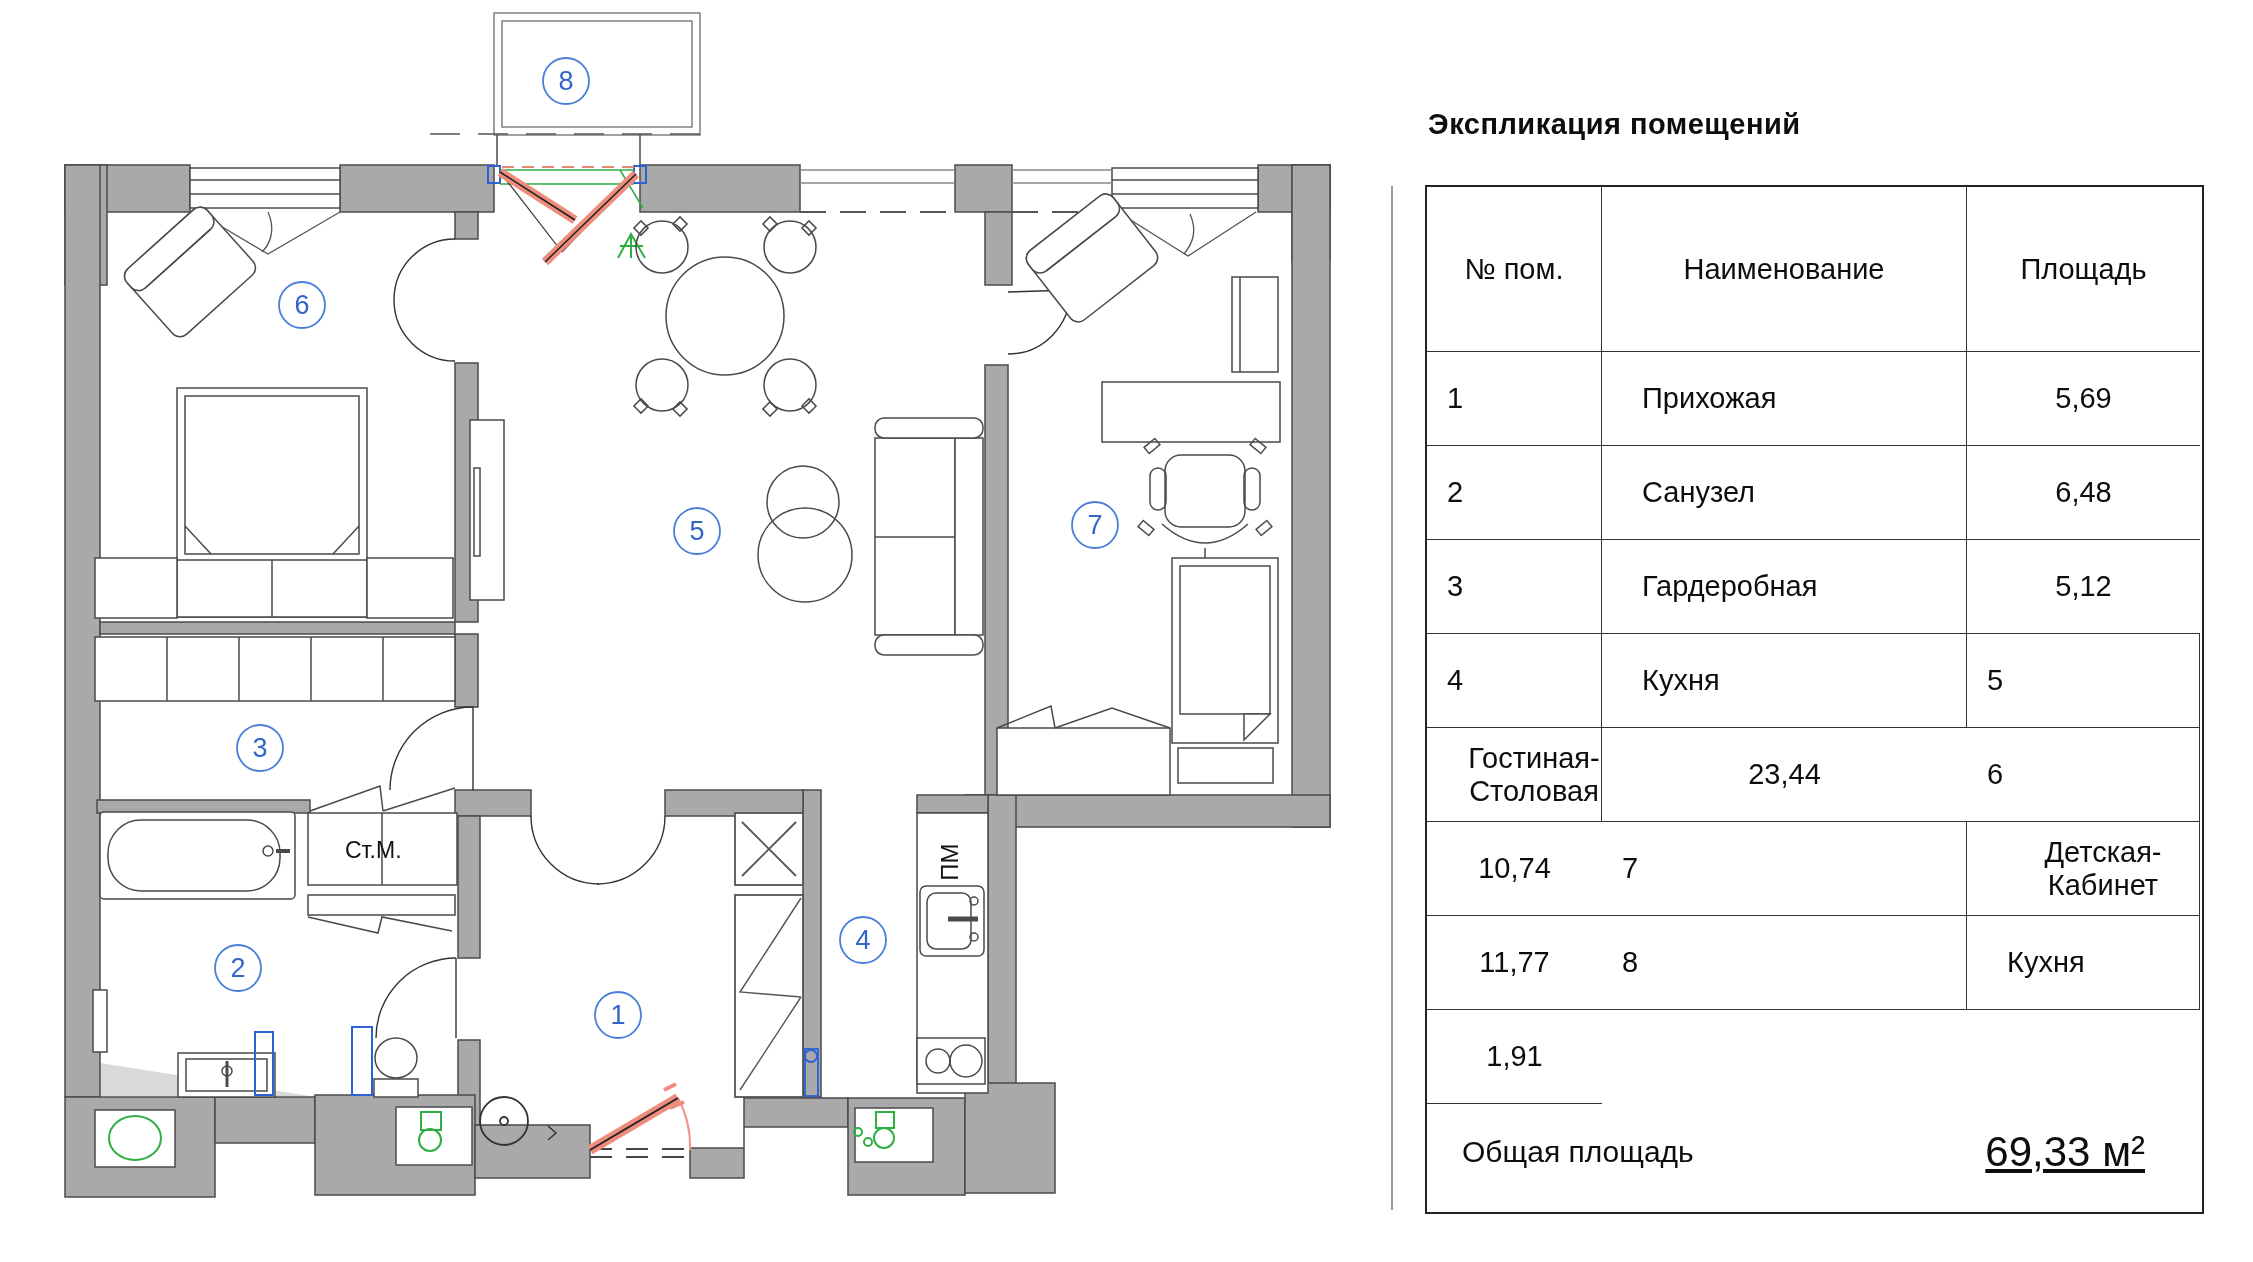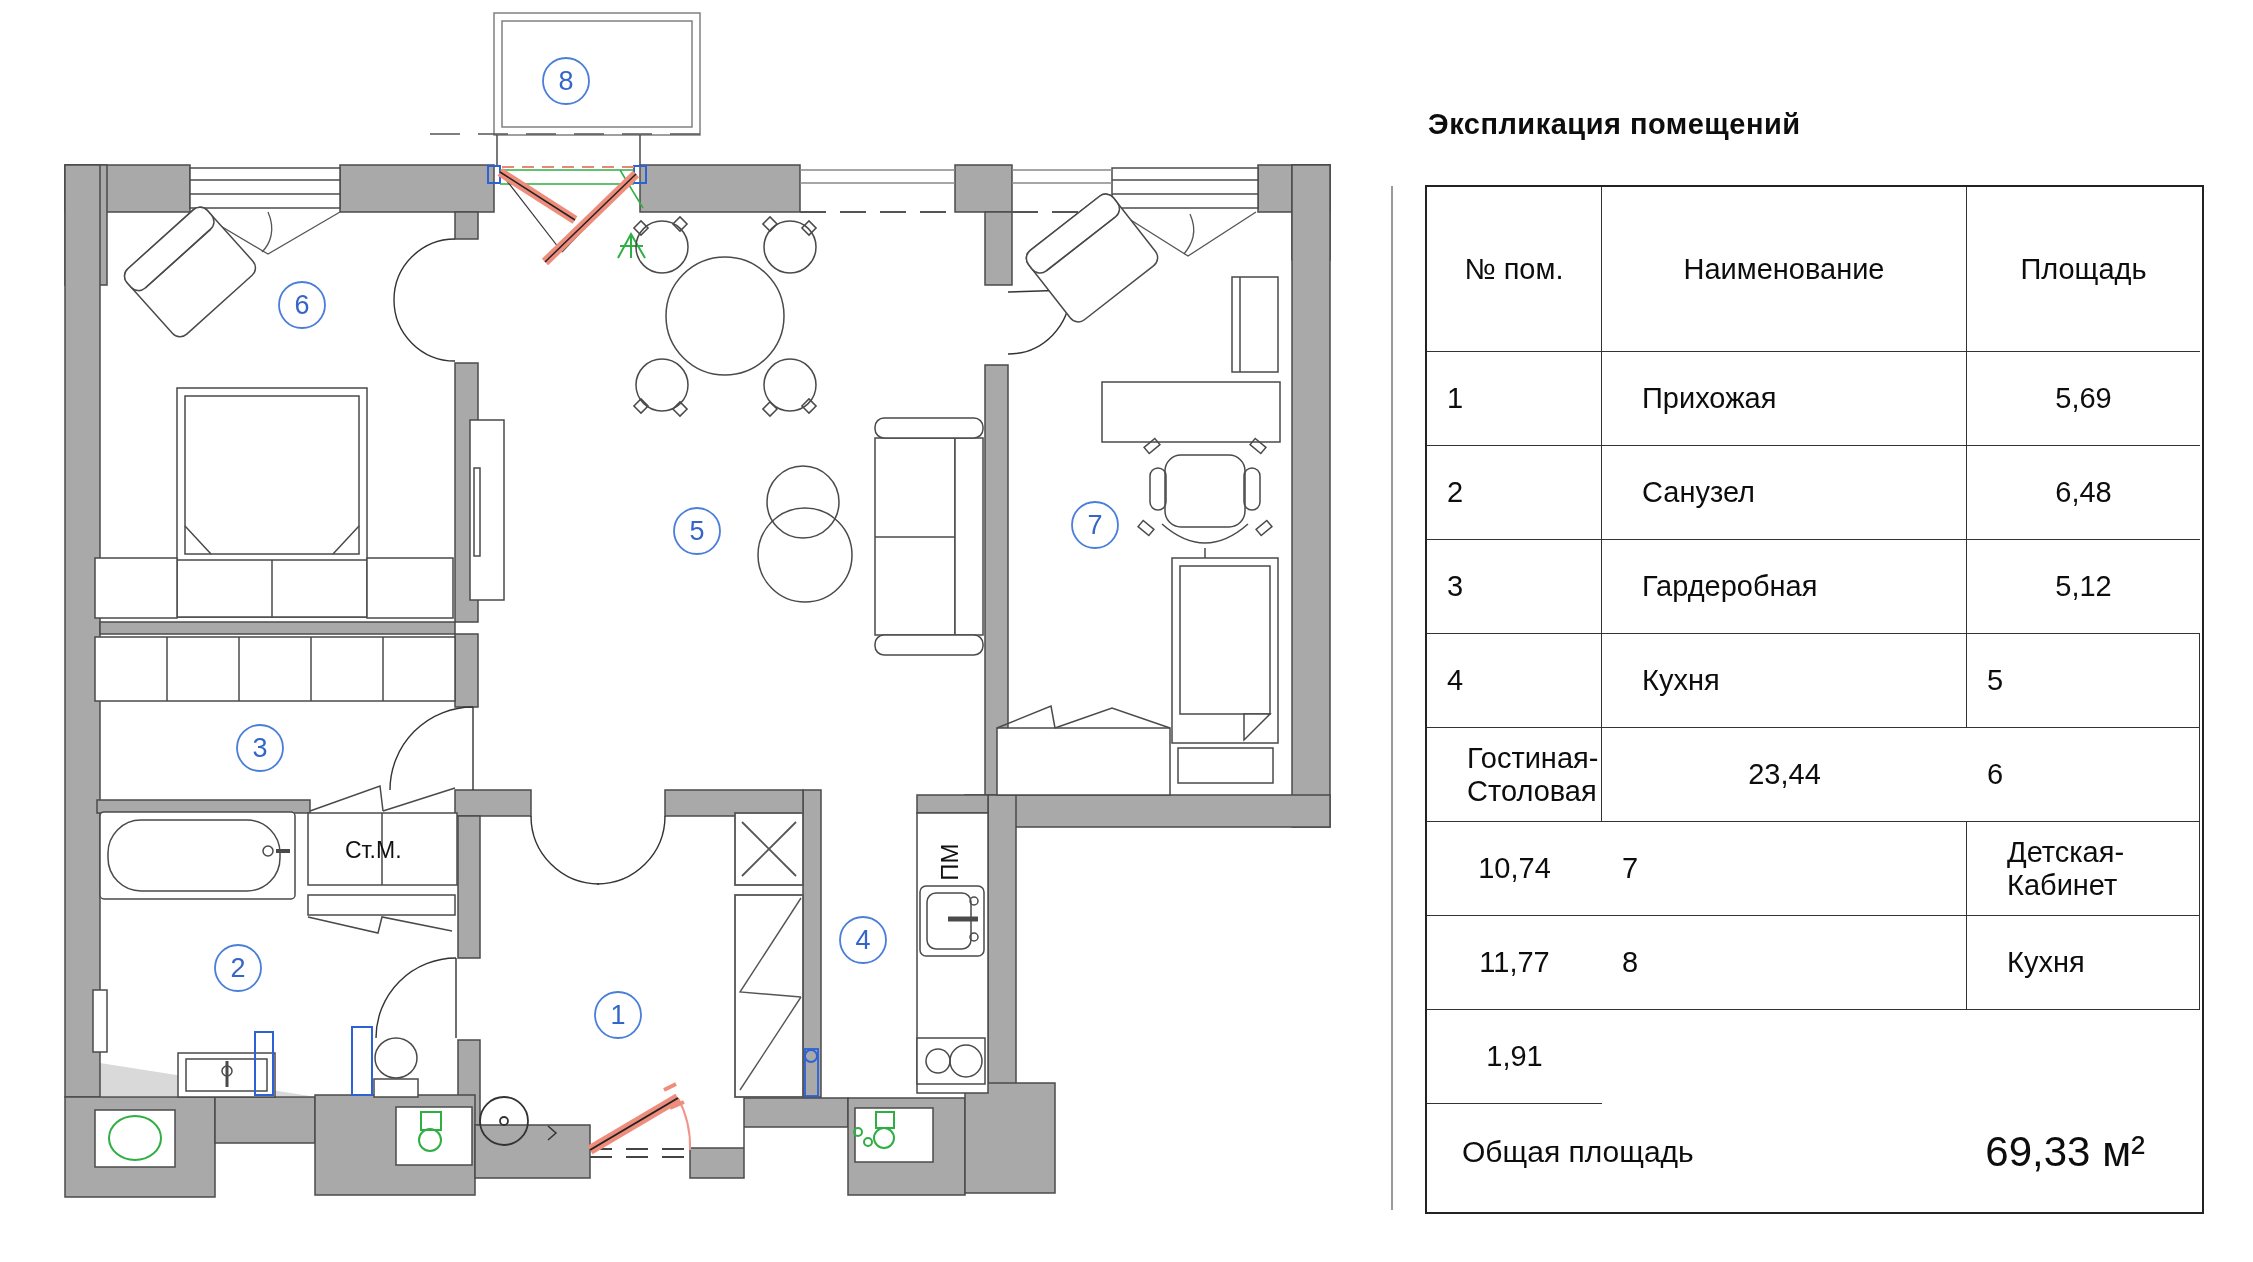--- a/index.html
+++ b/index.html
@@ -10,30 +10,30 @@
   html,body{margin:0;padding:0;background:#fff;}
   .canvas{position:relative;width:2253px;height:1262px;background:#fff;overflow:hidden;
           font-family:"Liberation Sans", sans-serif;color:var(--ink);}
   .plan-wrap{position:absolute;left:0;top:0;width:1340px;height:1262px;}
   .page-divider{position:absolute;left:1391px;top:186px;width:2px;height:1024px;background:var(--divider);}
   .expl-title{position:absolute;left:1428px;top:108px;font-size:29px;font-weight:bold;letter-spacing:.5px;}
   .expl-table{position:absolute;left:1425px;top:185px;width:775px;border:2px solid #222;
               display:grid;grid-template-columns:175px 365px 233px;
               grid-template-rows:165px repeat(8,94px) 108px;}
   .cell{border-right:1px solid #333;border-bottom:1px solid #333;display:flex;align-items:center;
-        font-size:29px;}
+        font-size:29px;text-align:center;}
   .cell.last{border-right:none;}
   .cell.head{justify-content:center;}
   .cell.num{padding-left:20px;}
   .cell.name{padding-left:40px;}
   .cell.area{justify-content:center;}
   .total-row{grid-column:1 / span 3;border-bottom:none;display:flex;align-items:center;
              justify-content:space-between;padding:0 55px 12px 35px;}
   .total-label{font-size:30px;}
-  .total-value{font-size:42px;}
+  .total-value{font-size:42px;text-decoration:underline;}
   svg text{font-family:"Liberation Sans", sans-serif;}
 </style>
 </head>
 <body>
 
 <div class="canvas">
 
   <div class="plan-wrap">
   <svg width="1340" height="1262" viewBox="0 0 1340 1262">
 

